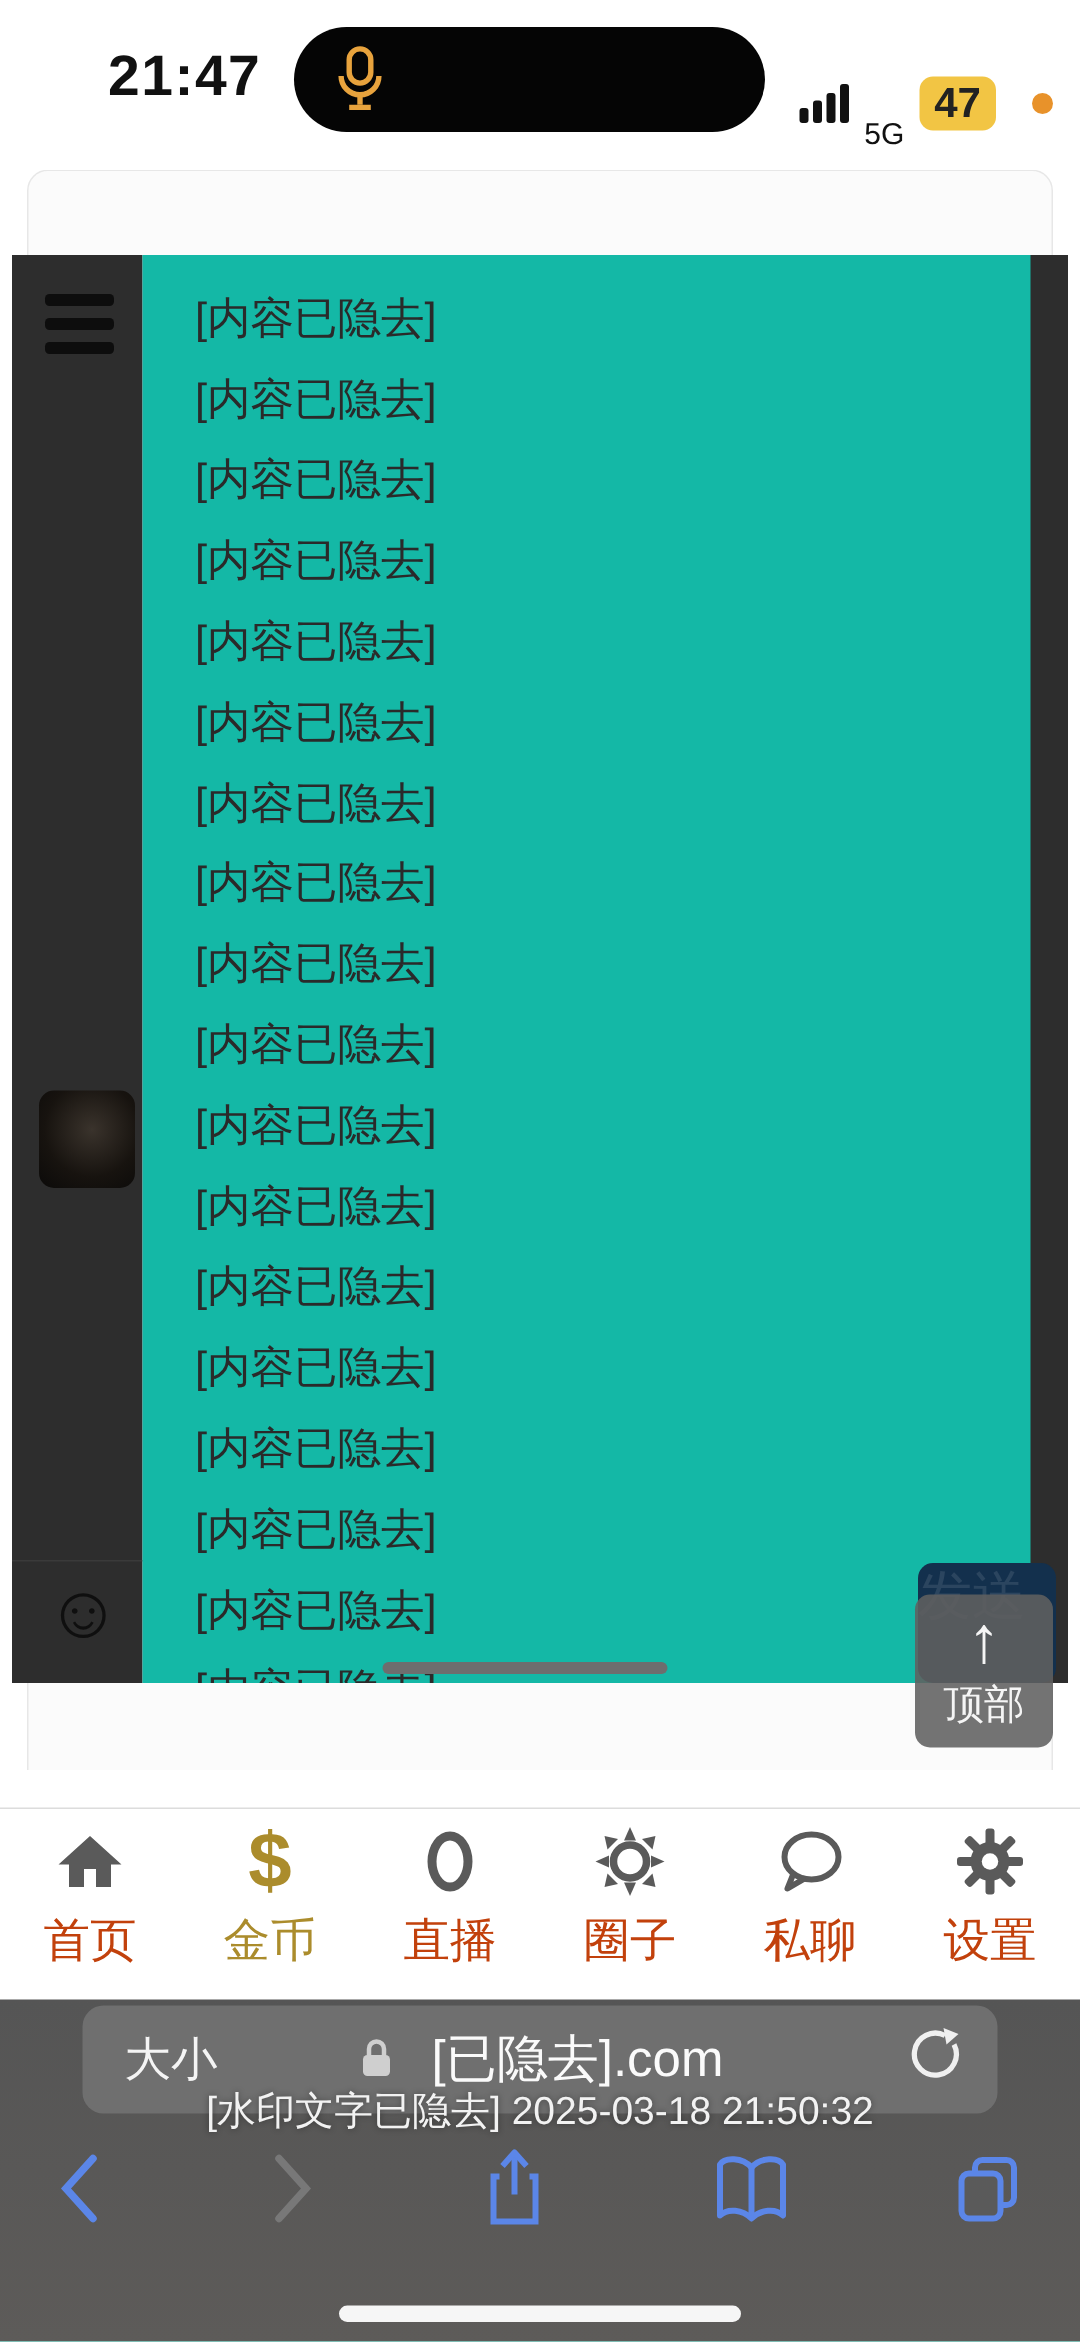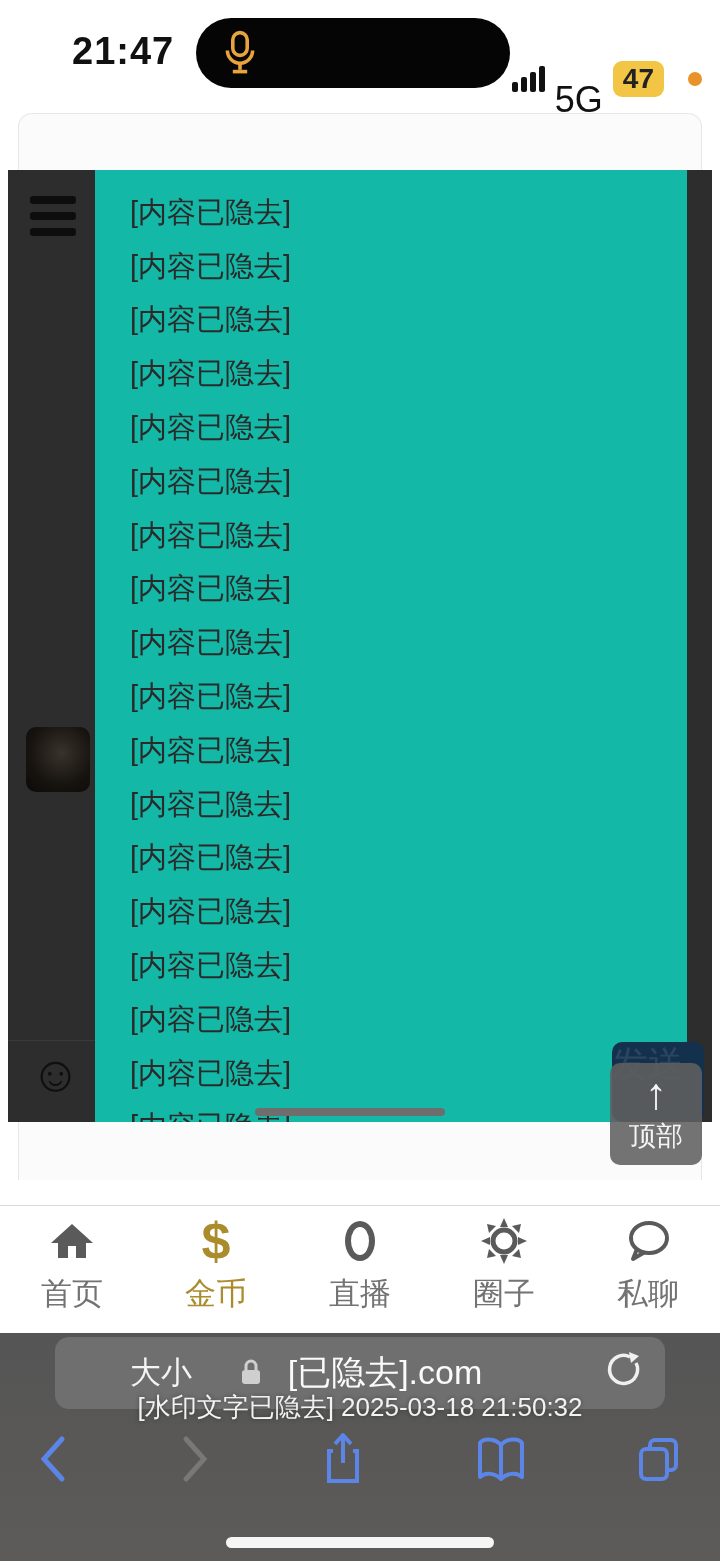--- a/index.html
+++ b/index.html
@@ -8,21 +8,21 @@
   .abs { position:absolute; }
 
   
   .status-bar { top:0; left:0; width:720px; height:110px; background:#fff;padding-left:36px; }
   .sb-time { left:72px; top:30px; font-size:38px; font-weight:bold; color:#111; letter-spacing:1px; }
   .sb-pill { left:196px; top:18px; width:314px; height:70px; background:#050505; border-radius:36px; display:flex; align-items:center; padding-left:26px; }
   .sb-right { right:18px; top:36px; display:flex; align-items:center; gap:10px; }
   .sig { display:flex; align-items:flex-end; gap:3px; height:26px; }
   .sig i { display:block; width:6px; background:#111; border-radius:2px; }
   .sig i:nth-child(1){height:10px}.sig i:nth-child(2){height:15px}.sig i:nth-child(3){height:20px}.sig i:nth-child(4){height:26px}
-  .sb-net { font-size:36px; color:#111; font-weight:500;margin-top:43px; }
+  .sb-net { font-size:20px; color:#111; font-weight:500;margin-top:43px; }
   .sb-batt { background:#f2c544; color:#222; font-size:28px; font-weight:bold; border-radius:9px; padding:2px 10px; }
   .sb-dot { width:14px; height:14px; border-radius:50%; background:#e8922a; margin-left:14px; }
 
   
   .page-card { top:113px; left:18px; width:684px; height:1067px; background:#fbfbfb; border:1px solid #e7e7e7; border-bottom:none; border-radius:14px 14px 0 0; }
 
   
   .strip { top:170px; height:952px; background:#2d2d2d; }
   .strip-left { left:8px; width:87px; }
   .strip-right { left:625px; width:87px; }
@@ -44,31 +44,31 @@
   
   .send-btn { left:612px; top:1042px; width:92px; height:80px; background:#13304d; border-radius:10px; color:rgba(255,255,255,0.10); font-size:36px; line-height:44px; }
   .top-btn { left:610px; top:1063px; width:92px; height:102px; background:rgba(96,96,96,0.88); border-radius:10px; display:flex; flex-direction:column; align-items:center; justify-content:center; gap:4px; color:#f5f5f5; }
   .top-btn .arrow { font-size:44px; font-weight:bold; line-height:40px; }
   .top-btn .lbl { font-size:27px; }
 
   
   .tabbar-zone { top:1180px; left:0; width:720px; height:153px; background:#ffffff; }
   .tabbar-hairline { top:1205px; left:0; width:720px; height:1px; background:#dcdcdc; }
   .tabbar { top:1215px; left:0; width:720px; height:110px; display:flex; }
-  .tab-item { flex:1; display:flex; flex-direction:column; align-items:center; justify-content:flex-start; gap:6px; color:#737373; }
+  .tab-item { flex:1; display:flex; flex-direction:column; align-items:center; justify-content:flex-start; gap:6px; color:#c2410c; }
   .tab-item .ticon { height:52px; display:flex; align-items:center; justify-content:center; }
   .tab-item .tlabel { font-size:31px; }
   .tab-item.active { color:#ab8c2c; }
   .dollar { font-size:52px; font-weight:bold; line-height:48px; }
   .live-oval { width:30px; height:40px; border:6px solid #5a5a5a; border-radius:50%; }
 
   
   .browser-zone { top:1333px; left:0; width:720px; height:228px; background:linear-gradient(#555555,#5d5b59); }
   .url-bar { top:1337px; left:55px; width:610px; height:72px; background:#6f6f6f; border-radius:14px; display:flex; align-items:center; }
-  .url-size { position:absolute; left:28px; font-size:31px; color:#f4f4f4;margin-left:47px; }
+  .url-size { position:absolute; left:28px; font-size:31px; color:#f4f4f4; }
   .url-center { margin:0 auto; display:flex; align-items:center; gap:24px; color:#fafafa; font-size:34px; }
   .url-reload { position:absolute; right:20px; }
   .watermark { top:1390px; left:0; width:720px; text-align:center; font-size:26px; color:#f2f2f2; text-shadow:0 0 4px rgba(0,0,0,0.4); white-space:nowrap; }
   .toolbar { top:1428px; left:0; width:720px; height:66px; display:flex; align-items:center; justify-content:space-between; padding:0 36px; }
   .home-indicator { top:1537px; left:226px; width:268px; height:11px; background:#f6f6f6; border-radius:6px; }
 </style>
 </head>
 <body>
 
 <div class="abs status-bar">
@@ -195,20 +195,39 @@
   <div class="tab-item">
     <span class="ticon">
       <svg width="50" height="48" viewBox="0 0 50 48">
         <ellipse cx="26" cy="21" rx="18" ry="15" fill="none" stroke="#5a5a5a" stroke-width="4"></ellipse>
         <path d="M14 32 L10 42 L22 35" fill="none" stroke="#5a5a5a" stroke-width="4" stroke-linejoin="round"></path>
       </svg>
     </span>
     <span class="tlabel">私聊</span>
   </div>
 
+  <div class="tab-item">
+    <span class="ticon">
+      <svg width="48" height="48" viewBox="0 0 48 48">
+        <g fill="#5a5a5a">
+          <rect x="21" y="2" width="6" height="12" rx="2"></rect>
+            <rect x="21" y="34" width="6" height="12" rx="2"></rect>
+          <rect x="21" y="2" width="6" height="12" rx="2" transform="rotate(45 24 24)"></rect>
+          <rect x="21" y="2" width="6" height="12" rx="2" transform="rotate(90 24 24)"></rect>
+          <rect x="21" y="2" width="6" height="12" rx="2" transform="rotate(135 24 24)"></rect>
+          <rect x="21" y="2" width="6" height="12" rx="2" transform="rotate(225 24 24)"></rect>
+          <rect x="21" y="2" width="6" height="12" rx="2" transform="rotate(270 24 24)"></rect>
+          <rect x="21" y="2" width="6" height="12" rx="2" transform="rotate(315 24 24)"></rect>
+          <circle cx="24" cy="24" r="13"></circle>
+        </g>
+        <circle cx="24" cy="24" r="5.5" fill="#ffffff"></circle>
+      </svg>
+    </span>
+    <span class="tlabel">设置</span>
+  </div>
 </div>
 
 <div class="abs browser-zone"></div>
 
 <div class="abs url-bar">
   <span class="url-size">大小</span>
   <span class="url-center">
     <svg width="26" height="32" viewBox="0 0 26 32">
       <rect x="4" y="13" width="18" height="14" rx="3" fill="#cfcfcf"></rect>
       <path d="M8 13 V9 a5 5 0 0 1 10 0 V13" fill="none" stroke="#cfcfcf" stroke-width="3"></path>

